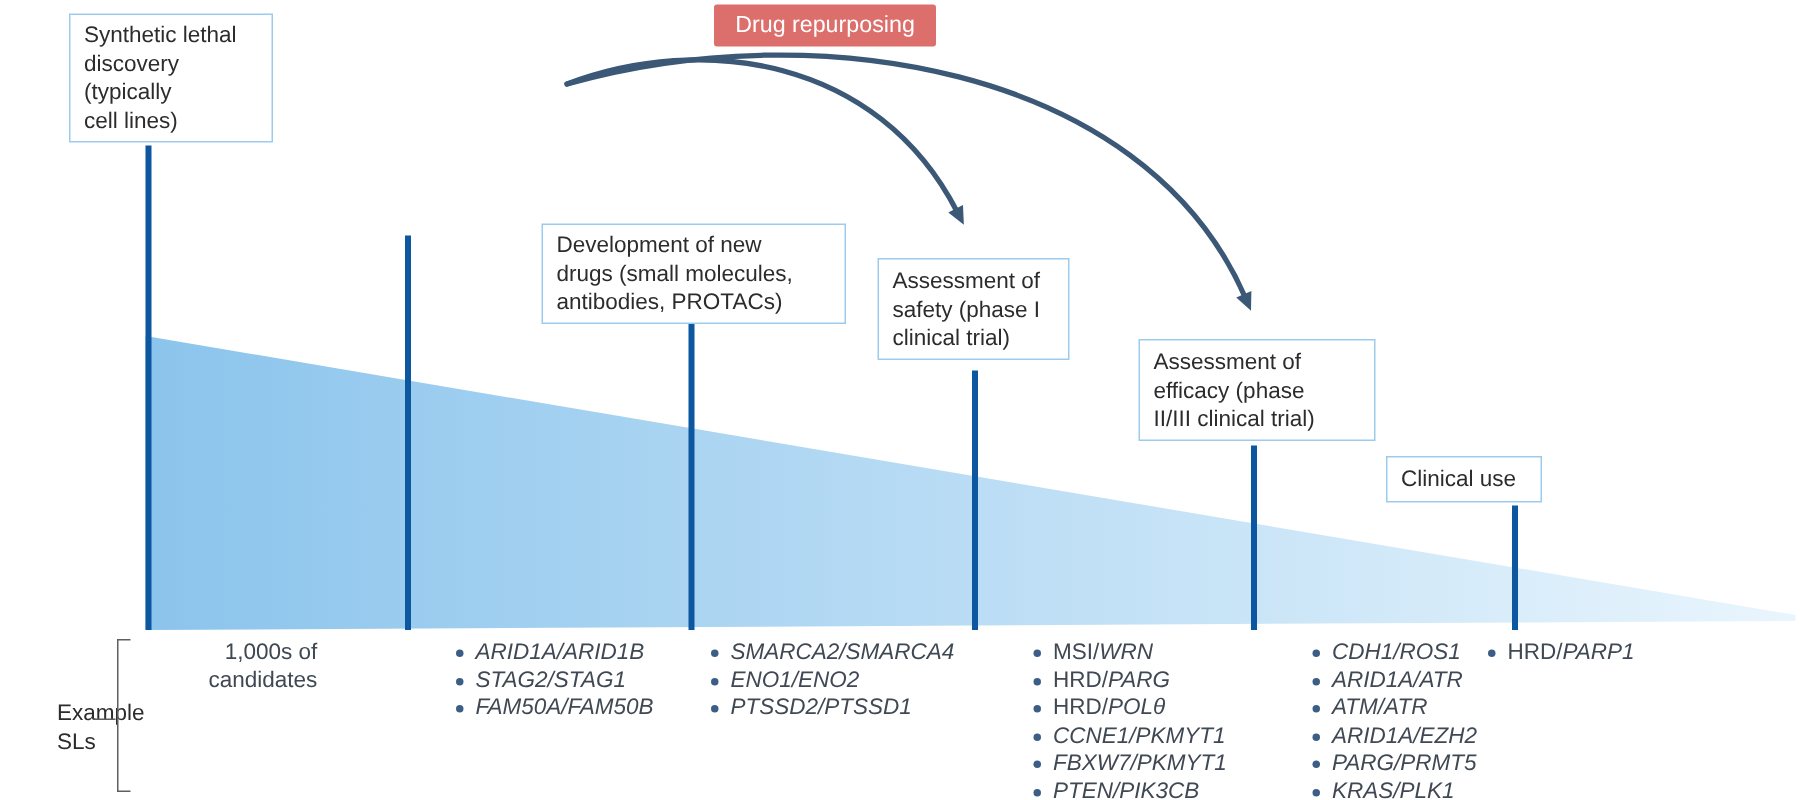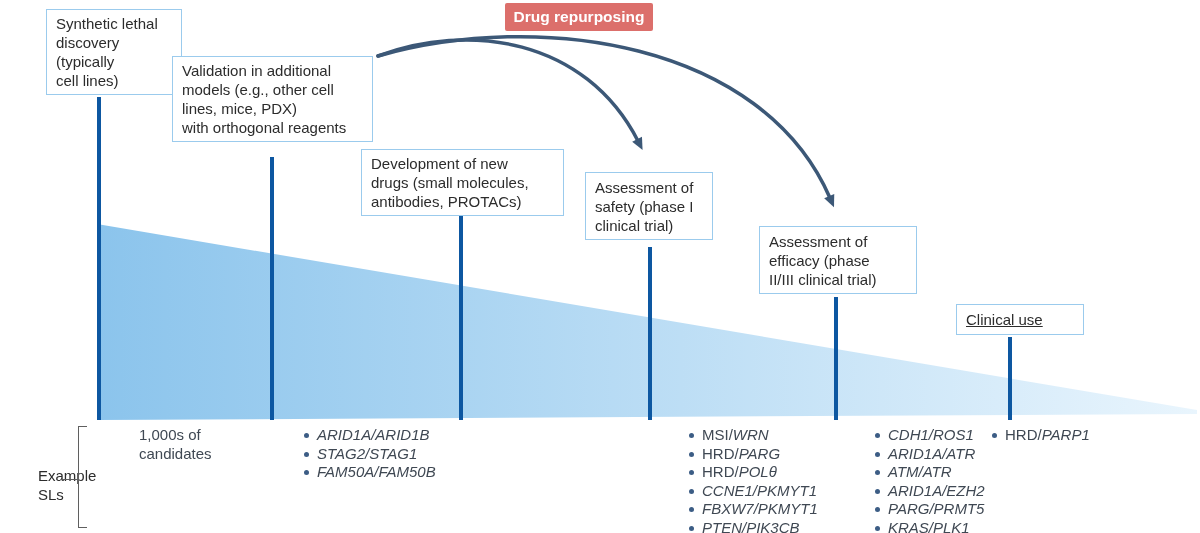--- a/index.html
+++ b/index.html
@@ -17,36 +17,36 @@
   }
   html,body{margin:0;padding:0;background:#ffffff;}
   .figure{
     position:relative;width:1200px;height:533px;background:#ffffff;
     font-family:"Liberation Sans",sans-serif;overflow:hidden;
   }
   .layer{position:absolute;left:0;top:0;width:1200px;height:533px;}
   .wedge{fill:url(#wedgeGrad);}
   .arrow{fill:none;stroke:var(--arrow,#3c5877);stroke-width:3.5;stroke-linecap:round;}
   .badge{
-    position:absolute;left:505px;top:3px;width:148px;height:28px;
+    position:absolute;left:476px;top:3px;width:148px;height:28px;
     background:var(--badge-bg,#dc6f6b);color:var(--badge-text,#fff);
-    font-weight:bold;font-size:15.5px;line-height:28px;text-align:center;border-radius:2px;
+    font-weight:normal;font-size:15.5px;line-height:28px;text-align:center;border-radius:2px;
   }
   .stage-box{
     position:absolute;background:#ffffff;border:1.5px solid var(--box-border,#9bcbed);
     box-sizing:border-box;padding:4px 9px;color:var(--box-text,#2c2c2c);
     font-size:15px;line-height:19px;
   }
   .stage-box .lbl{white-space:pre-line;}
   .b1{left:30px;top:9px;width:136px;margin-left:16px;}
   .b2{left:172px;top:56px;width:201px;}
   .b3{left:361px;top:149px;width:203px;}
   .b4{left:585px;top:172px;width:128px;padding-top:5px;}
   .b5{left:759px;top:226px;width:158px;padding-top:5px;}
-  .b6{left:956px;top:304px;width:128px;padding-top:5px;padding-bottom:5px;text-decoration:underline;}
+  .b6{left:924px;top:304px;width:104px;padding-top:5px;padding-bottom:5px;}
   .vline{position:absolute;width:4px;background:var(--stage-line,#0d57a1);}
   .l1{left:97px;top:97px;height:323px;}
   .l2{left:270px;top:157px;height:263px;}
   .l3{left:459px;top:216px;height:204px;}
   .l4{left:648px;top:247px;height:173px;}
   .l5{left:834px;top:297px;height:123px;}
   .l6{left:1008px;top:337px;height:83px;}
   .example-label{
     position:absolute;left:2px;top:466px;width:70px;
     font-size:15px;line-height:19px;color:var(--box-text,#2c2c2c);white-space:pre-line;margin-left:36px;
@@ -64,21 +64,21 @@
   .col{
     position:absolute;top:426px;margin:0;padding:0;list-style:none;
     font-size:15px;line-height:18.5px;color:var(--list-text,#3f4853);
   }
   .c0{left:139px;width:140px;}
   .c1{left:304px;}
   .c2{left:474px;}
   .c3{left:689px;}
   .c4{left:875px;}
   .c5{left:992px;}
-  .col li{display:flex;align-items:flex-start;margin:0;padding:0;}
+  .col li{display:flex;align-items:flex-start;margin:0;padding:0;text-align:right;}
   .dot{
     flex:0 0 auto;width:5px;height:5px;border-radius:50%;
     background:var(--bullet,#3c5d85);margin:7px 8px 0 0;
   }
   .txt{white-space:pre-line;}
   .it{font-style:italic;}
 </style>
 </head>
 <body>
 
@@ -107,26 +107,20 @@
   <div class="vline l6"></div>
 
   <div class="badge">Drug repurposing</div>
 
   <div class="stage-box b1">
     <span class="lbl">Synthetic lethal
 discovery
 (typically
 cell lines)</span>
   </div>
-  <div class="stage-box b2">
-    <span class="lbl">Validation in additional
-models (e.g., other cell
-lines, mice, PDX)
-with orthogonal reagents</span>
-  </div>
   <div class="stage-box b3">
     <span class="lbl">Development of new
 drugs (small molecules,
 antibodies, PROTACs)</span>
   </div>
   <div class="stage-box b4">
     <span class="lbl">Assessment of
 safety (phase I
 clinical trial)</span>
   </div>
@@ -157,20 +151,34 @@
       </li>
       <li>
         <span class="dot"></span>
         <span class="txt"><span class="it">STAG2/STAG1</span></span>
       </li>
       <li>
         <span class="dot"></span>
         <span class="txt"><span class="it">FAM50A/FAM50B</span></span>
       </li>
     </ul>
+  <ul class="col c2">
+      <li>
+        <span class="dot"></span>
+        <span class="txt"><span class="it">SMARCA2/SMARCA4</span></span>
+      </li>
+      <li>
+        <span class="dot"></span>
+        <span class="txt"><span class="it">ENO1/ENO2</span></span>
+      </li>
+      <li>
+        <span class="dot"></span>
+        <span class="txt"><span class="it">PTSSD2/PTSSD1</span></span>
+      </li>
+    </ul>
   <ul class="col c3">
       <li>
         <span class="dot"></span>
         <span class="txt"><span>MSI/</span><span class="it">WRN</span></span>
       </li>
       <li>
         <span class="dot"></span>
         <span class="txt"><span>HRD/</span><span class="it">PARG</span></span>
       </li>
       <li>

